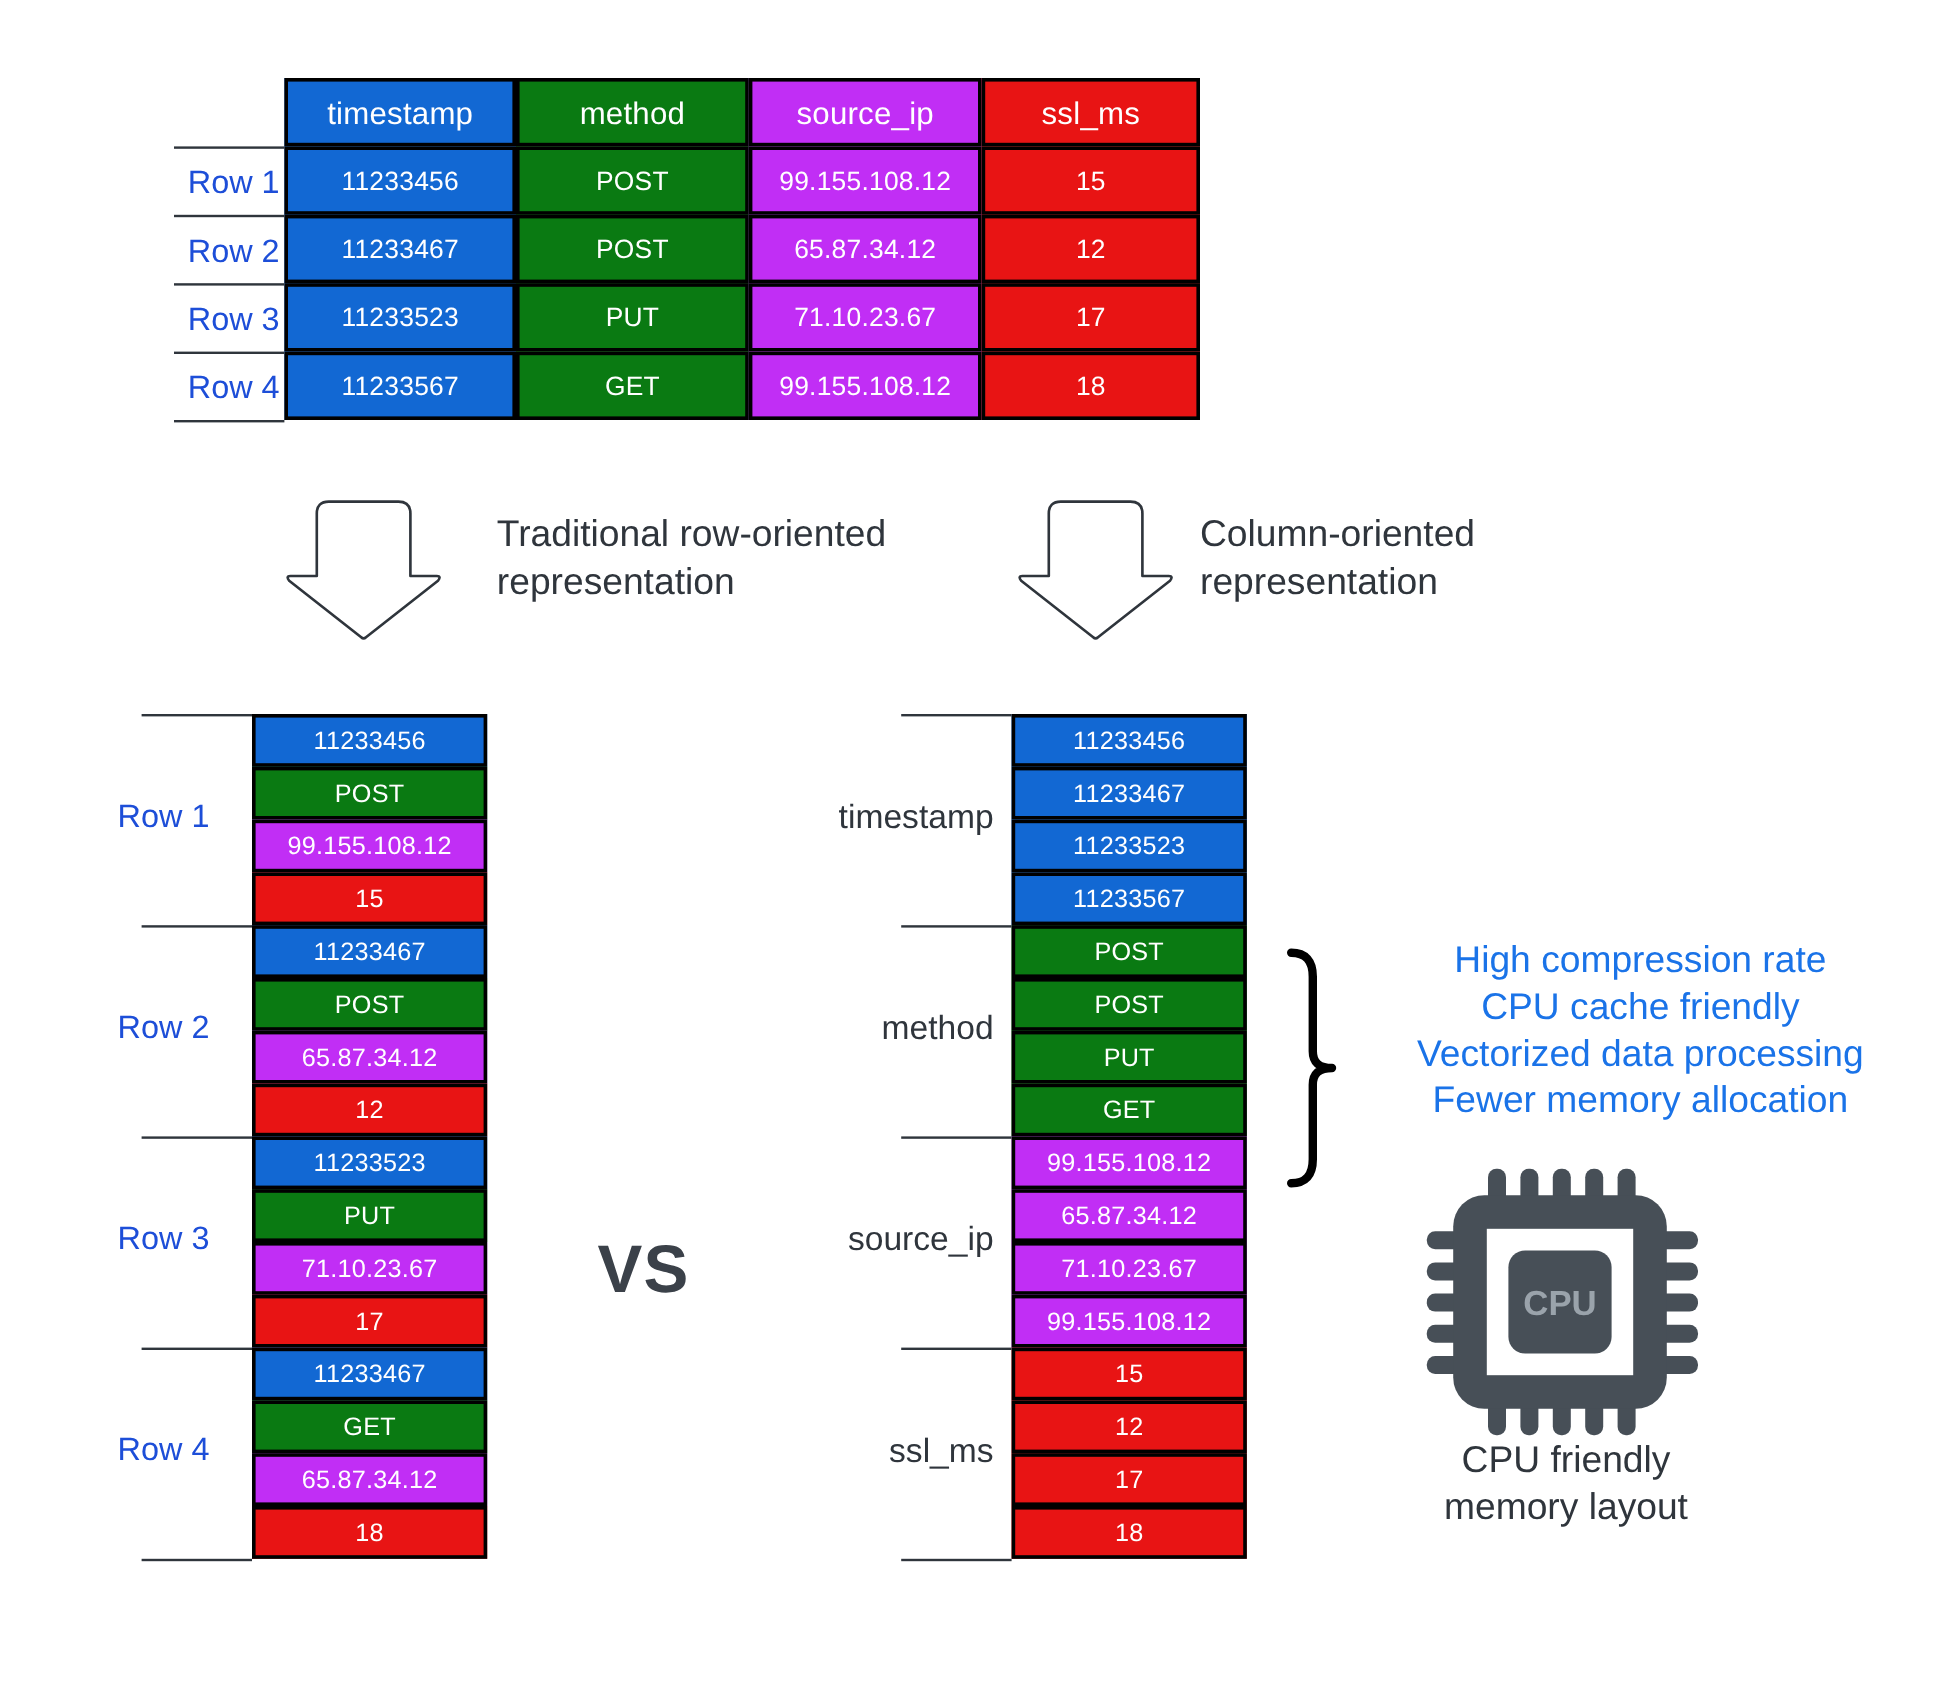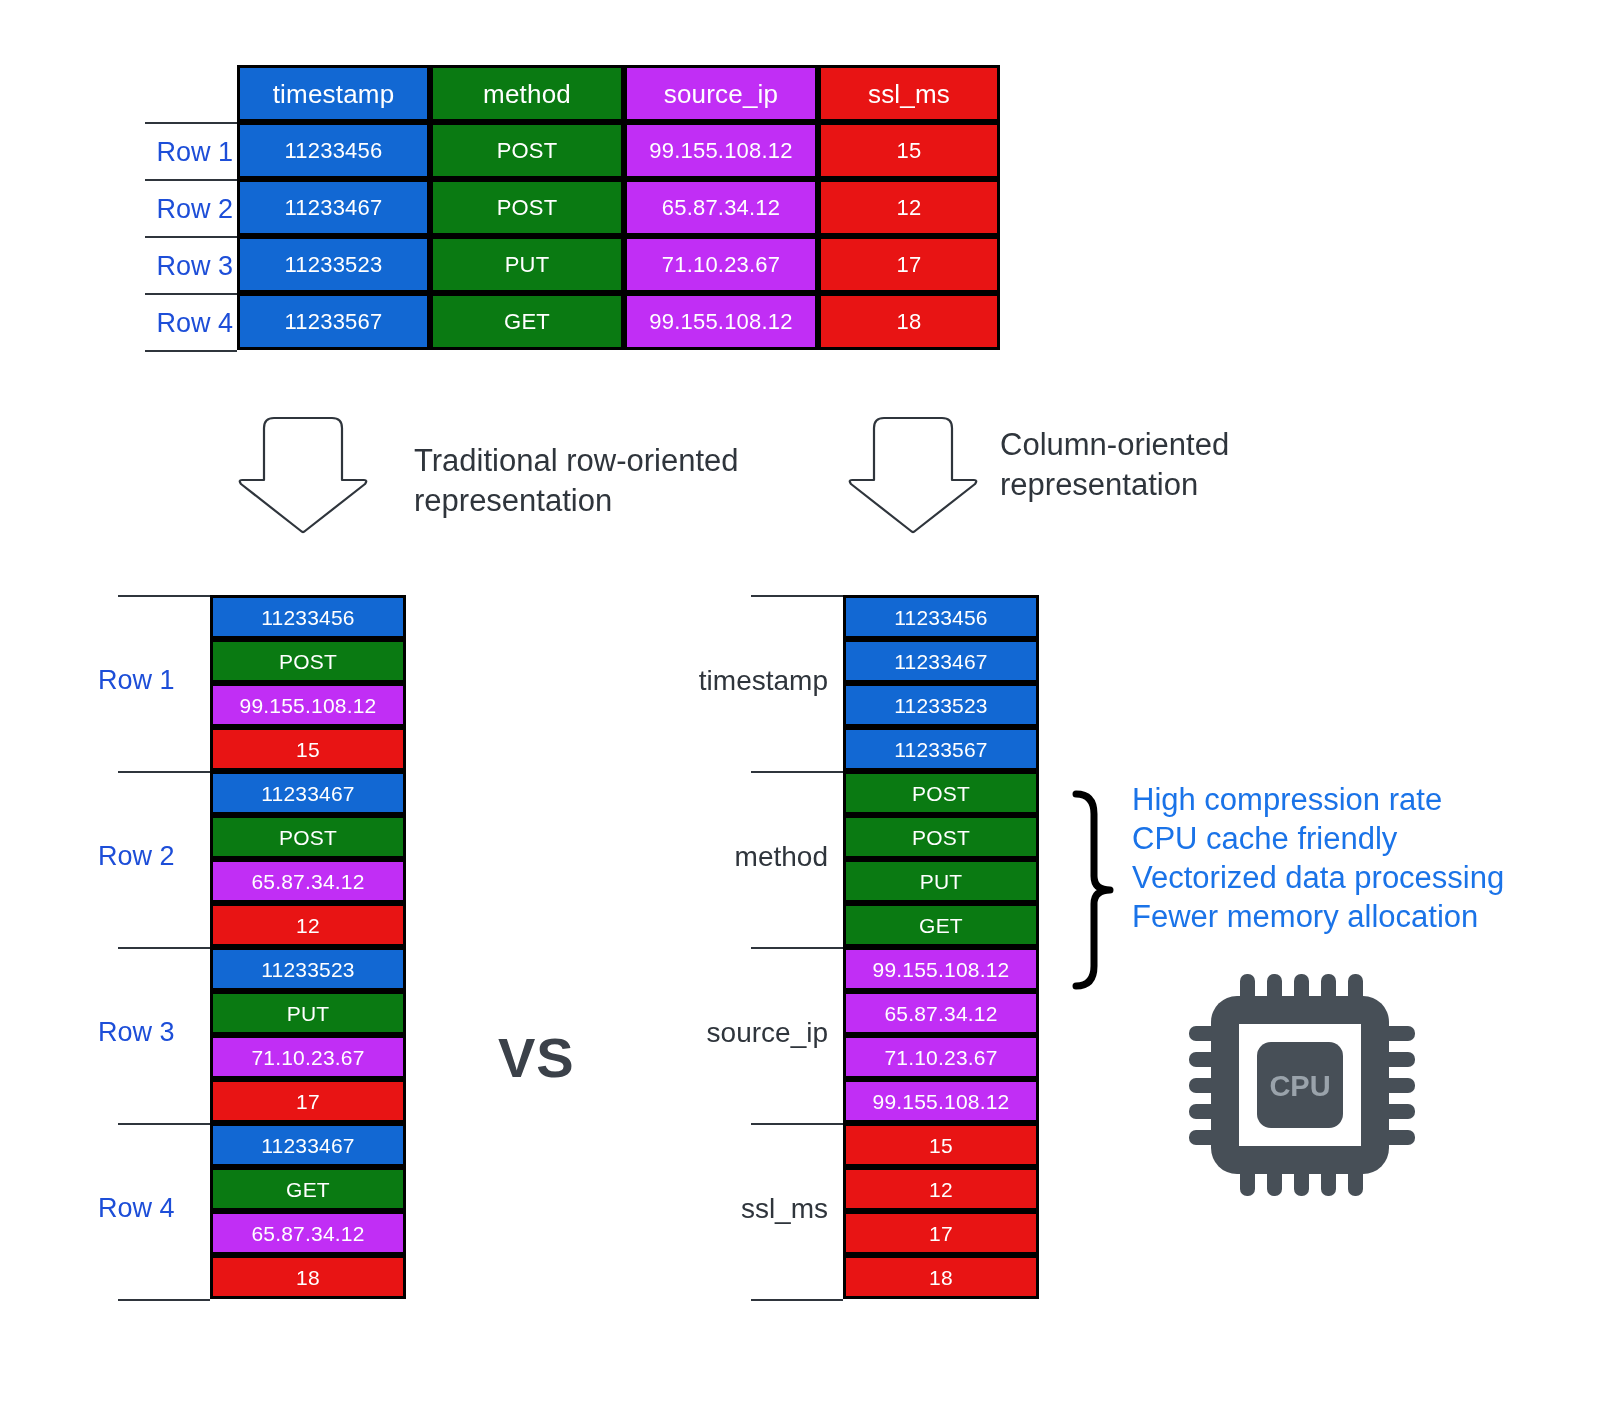--- a/index.html
+++ b/index.html
@@ -134,21 +134,21 @@
       <div class="tickline" style="left:145px; top:236px; width:92px;"></div>
       <div class="ticklabel" style="left:145px; top:251px; width:88px;">Row 3</div>
       <div class="tickline" style="left:145px; top:293px; width:92px;"></div>
       <div class="ticklabel" style="left:145px; top:308px; width:88px;">Row 4</div>
       <div class="tickline" style="left:145px; top:350px; width:92px;"></div>
     </div>
 
   <svg class="svg-abs" style="left:238px; top:412px; width:130px; height:125px;" viewBox="0 0 130 125">
     <path d="M 36 6 L 94 6 Q 104 6 104 16 L 104 68 L 126 68 Q 130 68 127 72 L 67 119 Q 65 121 63 119 L 3 72 Q 0 68 4 68 L 26 68 L 26 16 Q 26 6 36 6 Z" fill="#ffffff" stroke="#2f353c" stroke-width="2.2" stroke-linejoin="round"></path>
   </svg>
-  <div class="arrowlabel" style="left:414px; top:425px; width:400px;margin-top:16px;">Traditional row-oriented
+  <div class="arrowlabel" style="left:414px; top:425px; width:400px;">Traditional row-oriented
 representation</div>
 
   <svg class="svg-abs" style="left:848px; top:412px; width:130px; height:125px;" viewBox="0 0 130 125">
     <path d="M 36 6 L 94 6 Q 104 6 104 16 L 104 68 L 126 68 Q 130 68 127 72 L 67 119 Q 65 121 63 119 L 3 72 Q 0 68 4 68 L 26 68 L 26 16 Q 26 6 36 6 Z" fill="#ffffff" stroke="#2f353c" stroke-width="2.2" stroke-linejoin="round"></path>
   </svg>
   <div class="arrowlabel" style="left:1000px; top:425px; width:400px;">Column-oriented
 representation</div>
 
   <div id="row-stack">
       <div class="cell c-blue" style="left:210px; top:595px; width:196px; height:44px; font-size:21px;">11233456</div>
@@ -205,21 +205,21 @@
       <div class="stacklabel" style="left:600px; top:1017px; width:228px;">source_ip</div>
       <div class="tickline" style="left:751px; top:1123px; width:92px;"></div>
       <div class="stacklabel" style="left:600px; top:1193px; width:228px;">ssl_ms</div>
       <div class="tickline" style="left:751px; top:1299px; width:92px;"></div>
     </div>
 
   <svg class="svg-abs" style="left:1066px; top:790px; width:50px; height:200px;" viewBox="0 0 50 200">
     <path d="M 10 4 Q 28 4 28 24 L 28 86 Q 28 100 44 100 Q 28 100 28 114 L 28 176 Q 28 196 10 196" fill="none" stroke="#000000" stroke-width="7" stroke-linecap="round" stroke-linejoin="round"></path>
   </svg>
 
-  <div class="benefits" style="left:1132px; top:780px; width:470px;">High compression rate
+  <div class="benefits" style="left:1132px; top:780px; width:470px;text-align:center;">High compression rate
 CPU cache friendly
 Vectorized data processing
 Fewer memory allocation</div>
 
   <svg class="svg-abs" style="left:1185px; top:970px; width:240px; height:230px;" viewBox="0 0 240 230">
     <g fill="#474f57">
 
       <rect x="55" y="4" width="15" height="34" rx="7"></rect>
       <rect x="82" y="4" width="15" height="34" rx="7"></rect>
       <rect x="109" y="4" width="15" height="34" rx="7"></rect>
@@ -243,14 +243,16 @@
       <rect x="196" y="108" width="34" height="15" rx="7"></rect>
       <rect x="196" y="134" width="34" height="15" rx="7"></rect>
       <rect x="196" y="160" width="34" height="15" rx="7"></rect>
 
       <rect x="26" y="26" width="178" height="178" rx="26"></rect>
     </g>
     <rect x="54" y="54" width="122" height="122" fill="#ffffff"></rect>
     <rect x="72" y="72" width="86" height="86" rx="14" fill="#474f57"></rect>
     <text x="115" y="126" text-anchor="middle" font-family="&quot;Liberation Sans&quot;, sans-serif" font-size="29" font-weight="bold" fill="#9aa3ab">CPU</text>
   </svg>
+  <div class="cpu-caption" style="left:1155px; top:1198px; width:300px;">CPU friendly
+memory layout</div>
 
 </div>
 
 </body></html>

